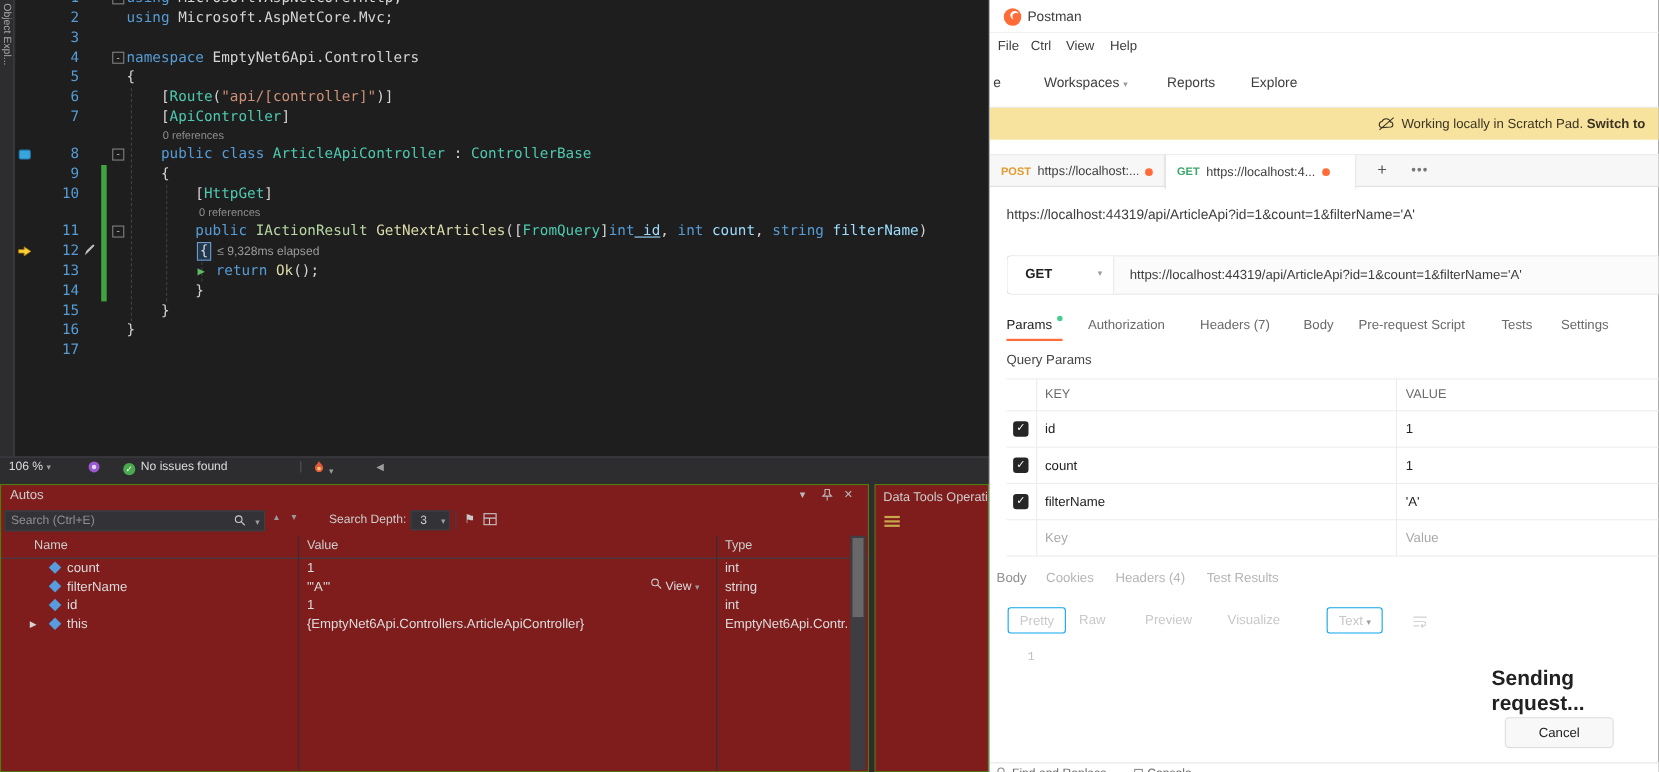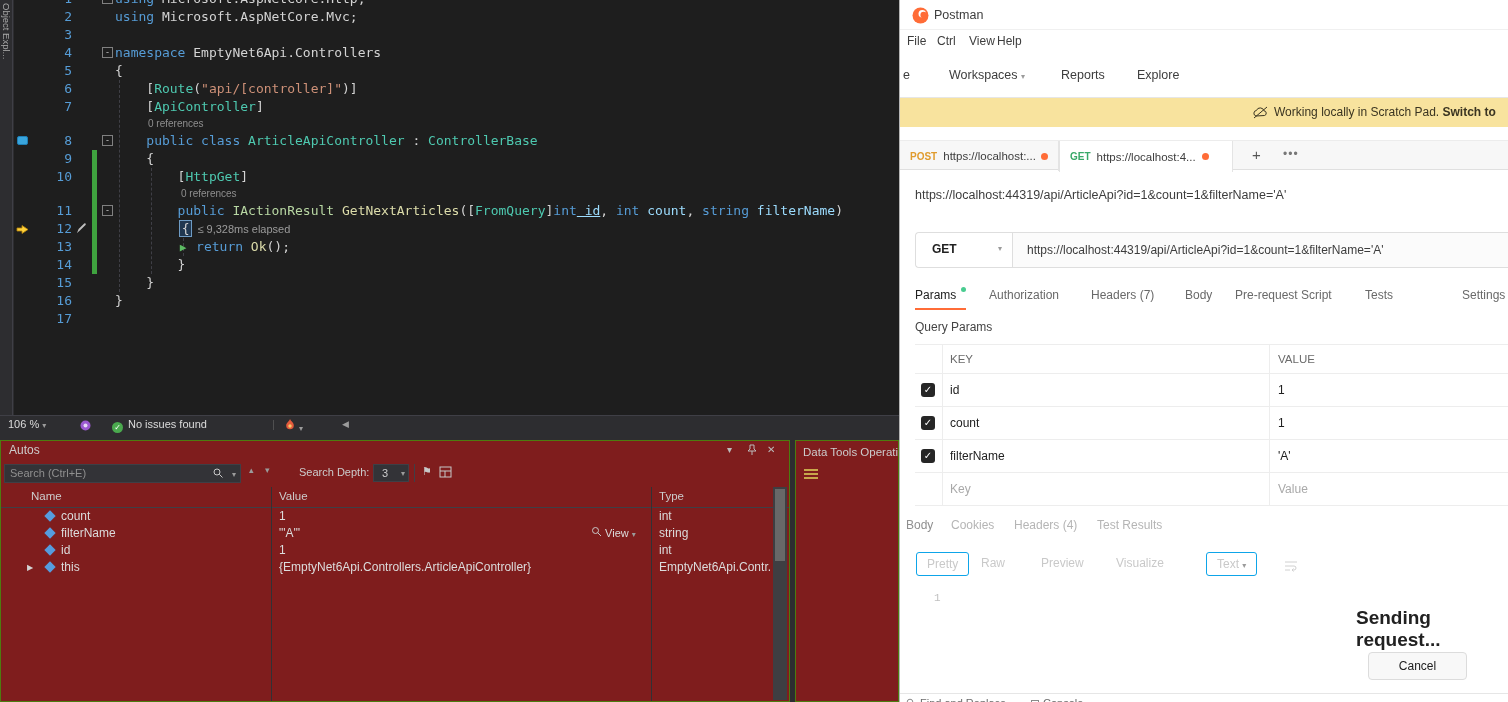--- a/index.html
+++ b/index.html
@@ -277,21 +277,21 @@
             <circle cx="8.5" cy="8.5" r="8" fill="#FF6C37"></circle>
             <circle cx="10.3" cy="6.8" r="3.8" fill="#FFF"></circle>
             <circle cx="11.7" cy="8.1" r="3.3" fill="#FF6C37"></circle>
           </svg></span>
       <span id="pm-title">Postman</span>
     </div>
     <div id="pm-menubar">
         <span class="pm-menu-item" style="left: 7px;">File</span>
         <span class="pm-menu-item" style="left: 37px;">Ctrl</span>
         <span class="pm-menu-item" style="left: 69px;">View</span>
-        <span class="pm-menu-item" style="left: 97px; text-align: right;">Help</span>
+        <span class="pm-menu-item" style="left: 109px; text-align: right;">Help</span>
       </div>
     <div id="pm-nav">
       <span class="pm-nav-item" style="left:3px">e</span>
       <span class="pm-nav-item" style="left:49px"><span>Workspaces</span> <span class="chev">▾</span></span>
       <span class="pm-nav-item" style="left:161px">Reports</span>
       <span class="pm-nav-item" style="left:237px">Explore</span>
     </div>
     <div id="pm-banner">
       <svg width="17" height="13">
           <path d="M4 10 a2.8 2.8 0 0 1 .4-5.5 A4 4 0 0 1 12 4.8 a2.4 2.4 0 0 1 .5 4.7 z" stroke="#3A3421" fill="none"></path>
@@ -321,21 +321,21 @@
       </div>
       <div id="pm-urlfield">https://localhost:44319/api/ArticleApi?id=1&amp;count=1&amp;filterName='A'</div>
     </div>
     <div id="pm-reqtabs">
         <span class="pm-reqtab active" style="left: 15px;">Params<span class="green-dot"></span></span>
         <span class="pm-reqtab" style="left: 89px;">Authorization</span>
         <span class="pm-reqtab" style="left: 191px;">Headers (7)</span>
         <span class="pm-reqtab" style="left: 285px;">Body</span>
         <span class="pm-reqtab" style="left: 335px;">Pre-request Script</span>
         <span class="pm-reqtab" style="left: 465px;">Tests</span>
-        <span class="pm-reqtab" style="left: 519px; margin-left: 43px;">Settings</span>
+        <span class="pm-reqtab" style="left: 519px;">Settings</span>
       </div>
     <div id="pm-qp-label">Query Params</div>
     <div id="pm-table">
       <div id="pm-thead">
         <span style="left:35px">KEY</span>
         <span style="left:363px">VALUE</span>
       </div>
       <div id="pm-params-rows">
           <div class="pm-prow">
             <span class="pm-check">✓</span>

